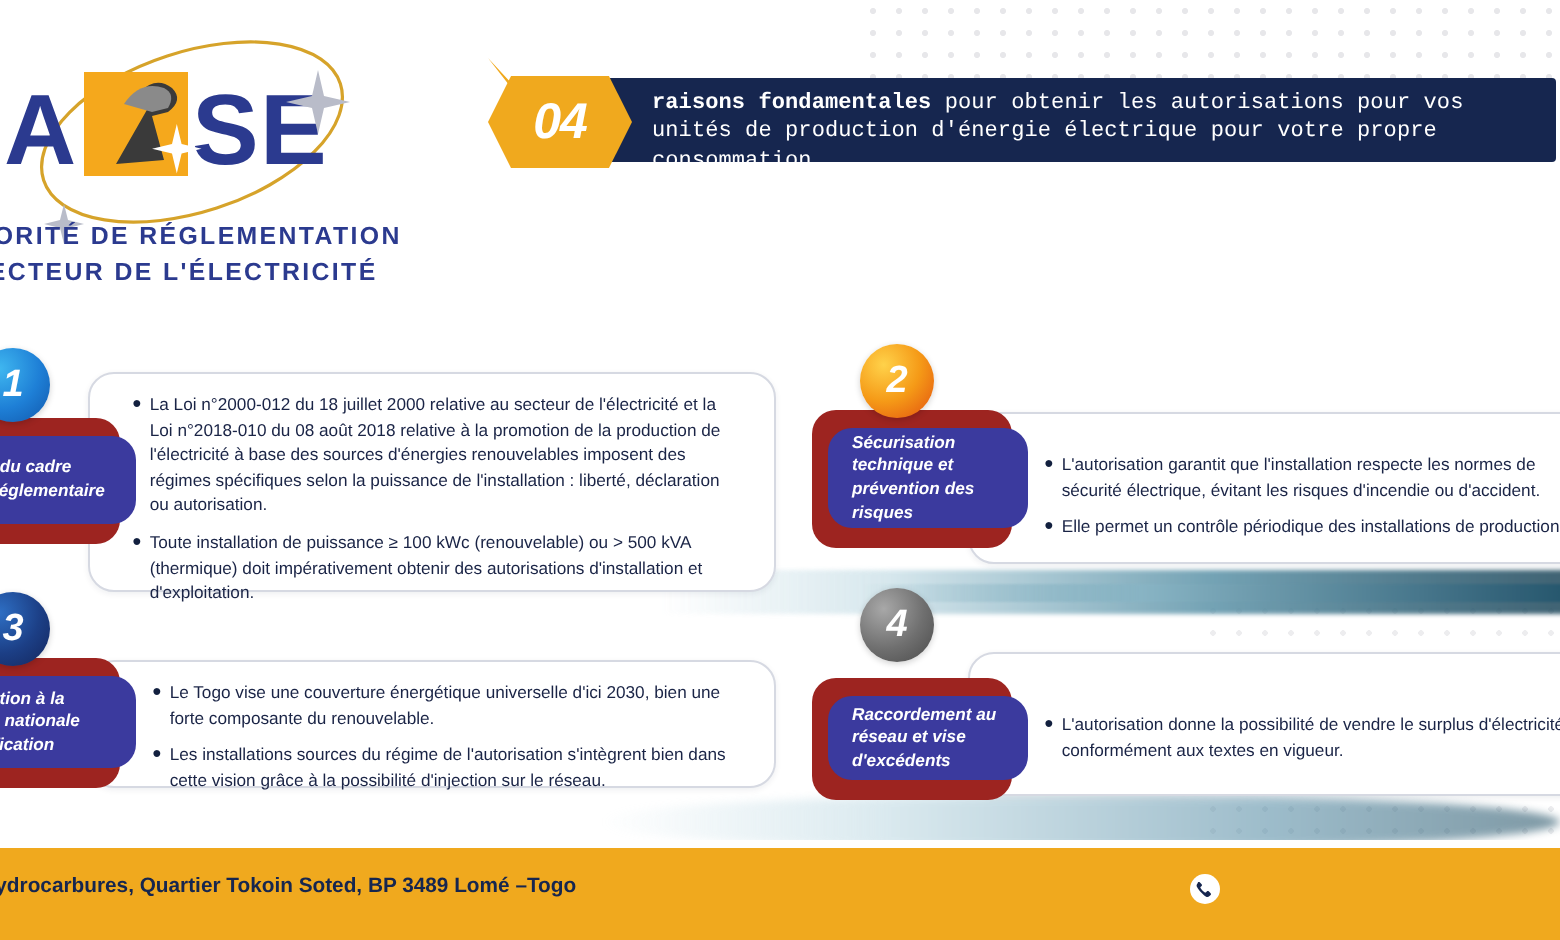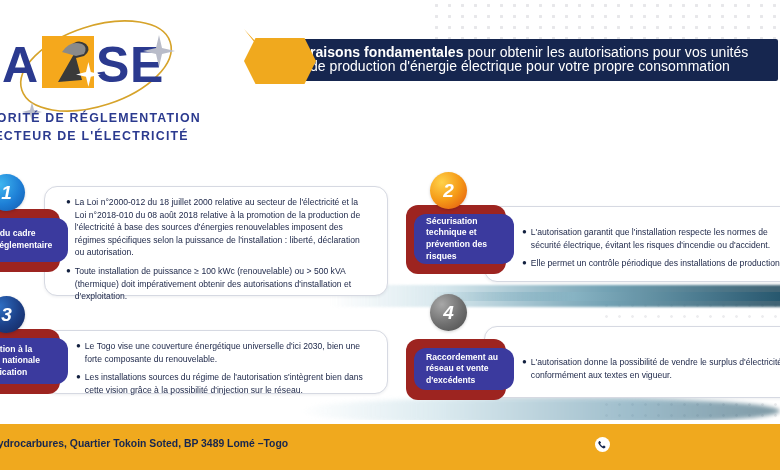--- a/index.html
+++ b/index.html
@@ -41,22 +41,22 @@
   .logo{position:absolute;left:-22px;top:14px;width:240px;height:140px;}
   .logo svg{display:block;}
 
   
   .header{position:absolute;left:238px;top:36px;width:540px;height:48px;}
   .hdr-bar{
     position:absolute;left:62px;top:3px;width:478px;height:42px;
     background:#16264f;border-radius:2px;
   }
   .hdr-text{
-    position:absolute;left:72px;top:9px;width:452px;
-    color:#ffffff;font-size:14px;line-height:14.4px;letter-spacing:.05px;
+    position:absolute;left:88px;top:9px;width:452px;
+    color:#ffffff;font-size:11px;line-height:14.4px;letter-spacing:.05px;font-family:Liberation Mono, monospace;
   }
   .hdr-text b{font-weight:700;color:#ffffff;}
   .badge04{
     position:absolute;left:0px;top:0px;width:84px;height:50px;
   }
   .badge04 .hex{
     position:absolute;left:6px;top:2px;width:72px;height:46px;
     background:#f0a91e;
     clip-path:polygon(16% 0%,84% 0%,100% 50%,84% 100%,16% 100%,0% 50%);
   }
@@ -92,21 +92,21 @@
   .bullet-txt{flex:1 1 auto;}
 
   .pill-wrap{position:absolute;}
   .pill-back{
     position:absolute;left:-8px;top:-9px;width:100%;height:calc(100% + 19px);
     background:#9d2420;border-radius:12px;
   }
   .pill{
     position:absolute;left:0;top:0;width:100%;height:100%;
     background:#3b3a9e;border-radius:12px;
-    display:flex;align-items:center;
+    display:flex;align-items:center;font-style:italic;
   }
   .pill span{
     display:block;padding:0 12px;color:#ffffff;font-size:8.6px;line-height:11.6px;font-weight:600;
   }
 
   .numbadge{
     position:absolute;width:37px;height:37px;border-radius:50%;
     display:flex;align-items:center;justify-content:center;
     color:#ffffff;font-size:19px;font-weight:700;font-style:italic;
     box-shadow:0 1px 3px rgba(0,0,0,.18);
@@ -175,20 +175,21 @@
   </div>
 
   <div class="header">
     <div class="hdr-bar"></div>
     <div class="hdr-text">
       <b>raisons fondamentales</b><span> pour obtenir les autorisations pour vos unités de production d'énergie électrique pour votre propre consommation</span>
     </div>
     <div class="badge04">
       <div class="tail"></div>
       <div class="hex"></div>
+      <div class="num">04</div>
     </div>
   </div>
 
 
   <div class="card">
     <div class="card-box" style="left:44px;top:186px;width:342px;height:108px;"></div>
     <div class="card-body" style="left:66px;top:196px;width:296px;">
       <div class="bullet-row">
         <span class="dot">●</span>
         <span class="bullet-txt">La Loi n°2000-012 du 18 juillet 2000 relative au secteur de l'électricité et la Loi n°2018-010 du 08 août 2018 relative à la promotion de la production de l'électricité à base des sources d'énergies renouvelables imposent des régimes spécifiques selon la puissance de l'installation : liberté, déclaration ou autorisation.</span>
@@ -253,21 +254,21 @@
     <div class="card-box" style="left:484px;top:326px;width:316px;height:70px;"></div>
     <div class="card-body" style="left:522px;top:356px;width:268px;">
       <div class="bullet-row">
         <span class="dot">●</span>
         <span class="bullet-txt">L'autorisation donne la possibilité de vendre le surplus d'électricité conformément aux textes en vigueur.</span>
       </div>
     </div>
     <div class="pill-wrap" style="left:414px;top:348px;width:100px;height:42px;">
       <div class="pill-back"></div>
       <div class="pill">
-        <span>Raccordement au réseau et vente d'excédents</span>
+        <span>Raccordement au réseau et vise d'excédents</span>
       </div>
     </div>
     <div class="numbadge nb4" style="left:430px;top:294px;">4</div>
   </div>
 
   <div class="footer-topline"></div>
   <div class="footer">
     <div class="footer-addr">Rue des hydrocarbures, Quartier Tokoin Soted, BP 3489 Lomé –Togo</div>
     <div class="footer-right">
       <span class="ficon">

